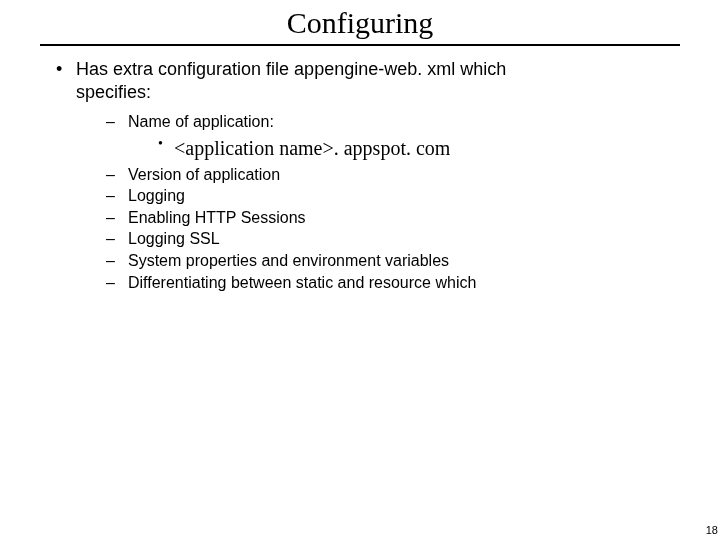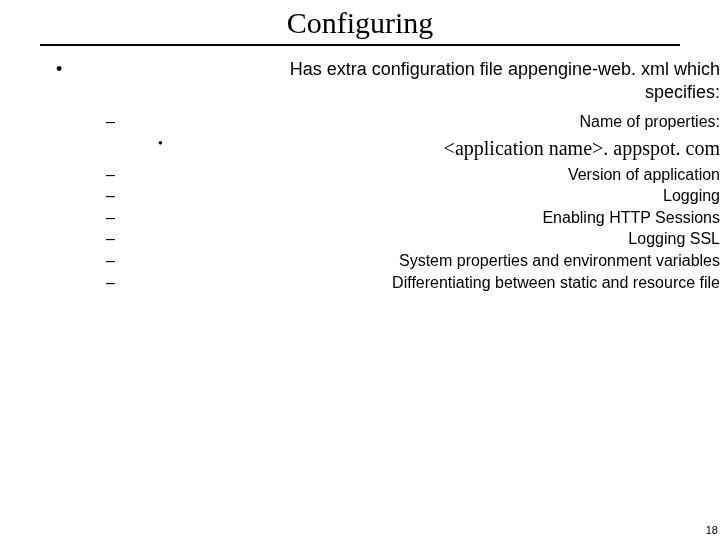--- a/index.html
+++ b/index.html
@@ -24,21 +24,21 @@
     font-size: 30px;
     padding-top: 6px;
     padding-bottom: 4px;
   }
   .title-rule {
     border: none;
     border-top: 2px solid #000;
     margin: 0 40px 12px 40px;
   }
 
-  ul { list-style: none; margin: 0; padding: 0; text-align: right; }
+  ul { list-style: none; margin: 0; padding: 0; }
 
   
   .lvl1 { margin-left: 56px; }
   .lvl1 > li { position: relative; padding-left: 20px; font-size: 18px; line-height: 1.25; }
   .lvl1 > li::before {
     content: "•";
     position: absolute;
     left: 0;
     top: 0;
     font-size: 18px;
@@ -90,32 +90,32 @@
   <div class="title">Configuring</div>
   <hr class="title-rule">
 
   <ul class="lvl1">
     <li>
       <span>Has extra configuration file appengine-web. xml which</span><br>
       <span>specifies:</span>
 
       <ul class="lvl2">
         <li>
-          <span>Name of properties:</span>
+          <span>Name of application:</span>
           <ul class="lvl3">
             <li>&lt;application name&gt;. appspot. com</li>
           </ul>
         </li>
         <li>Version of application</li>
         <li>Logging</li>
         <li>Enabling HTTP Sessions</li>
         <li>Logging SSL</li>
         <li>System properties and environment variables</li>
         <li>
-          <span>Differentiating between static and resource file</span>
+          <span>Differentiating between static and resource which</span>
         </li>
       </ul>
     </li>
   </ul>
 
 
   <div class="pagenum">18</div>
 
 </div>
 

